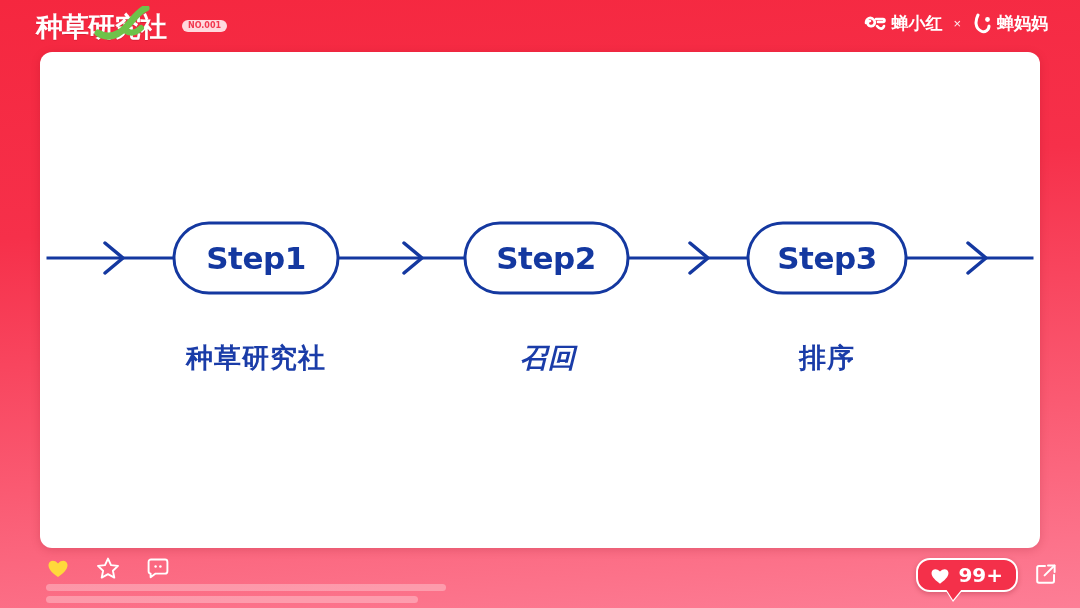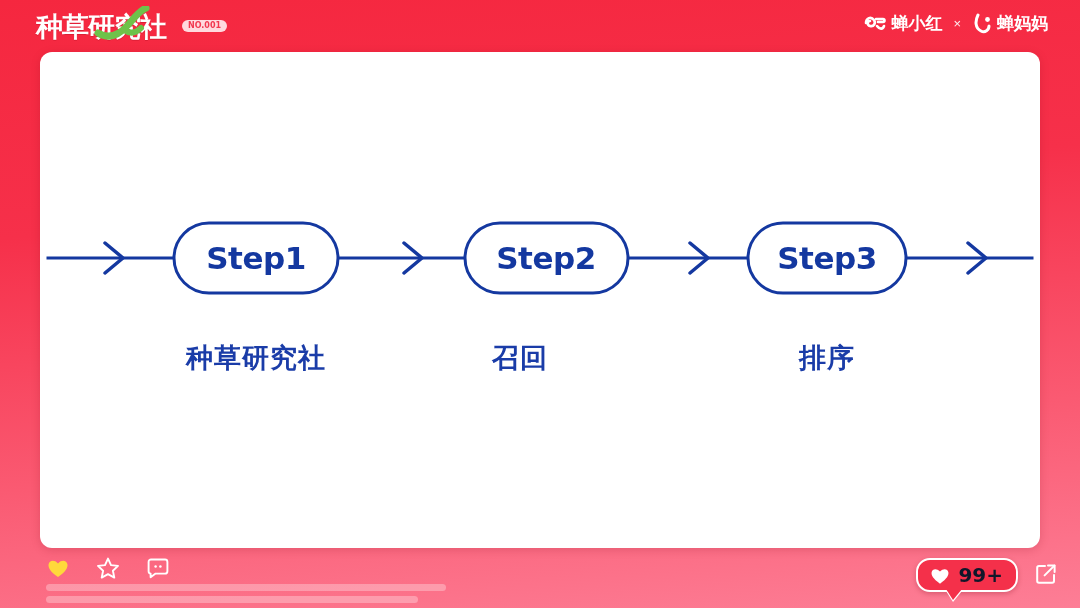--- a/index.html
+++ b/index.html
@@ -205,21 +205,21 @@
     width: 0; height: 0;
     border-left: 7px solid transparent;
     border-right: 9px solid transparent;
     border-top: 11px solid #f4304a;
     filter: drop-shadow(0 2px 0 #ffffff);
   }
   .like-count {
     font-family: "DejaVu Sans", sans-serif;
     font-size: 20px;
     font-weight: 700;
-    color: #0f172a;
+    color: #ffffff;
     line-height: 1;
   }
 
   .share-btn {
     position: absolute;
     right: 22px;
     bottom: 22px;
     width: 24px;
     height: 24px;
   }
@@ -291,21 +291,21 @@
 
     <g>
       <rect x="748" y="223" width="158" height="70" rx="35" ry="35" fill="#ffffff" stroke="#1438a0" stroke-width="3"></rect>
       <text class="step-text" x="827" y="269" text-anchor="middle">Step3</text>
     </g>
 
   </svg>
 
   <div class="node-label-row">
     <span class="node-label" style="left:256px;">种草研究社</span>
-    <span class="node-label" style="left:520px;">召回</span>
+    <span class="node-label" style="left:548px;font-style:italic;">召回</span>
     <span class="node-label" style="left:827px;">排序</span>
   </div>
 
   <div class="footer">
 
     <div class="footer-icons">
       <svg class="footer-icon" viewBox="0 0 24 24">
         <path d="M12 21 C 4 15.5, 2 11.5, 2.6 8.2 C 3.3 4.6, 8 3.2, 12 7.4 C 16 3.2, 20.7 4.6, 21.4 8.2 C 22 11.5, 20 15.5, 12 21 Z" fill="#ffd93b"></path>
       </svg>
       <svg class="footer-icon" viewBox="0 0 24 24">

